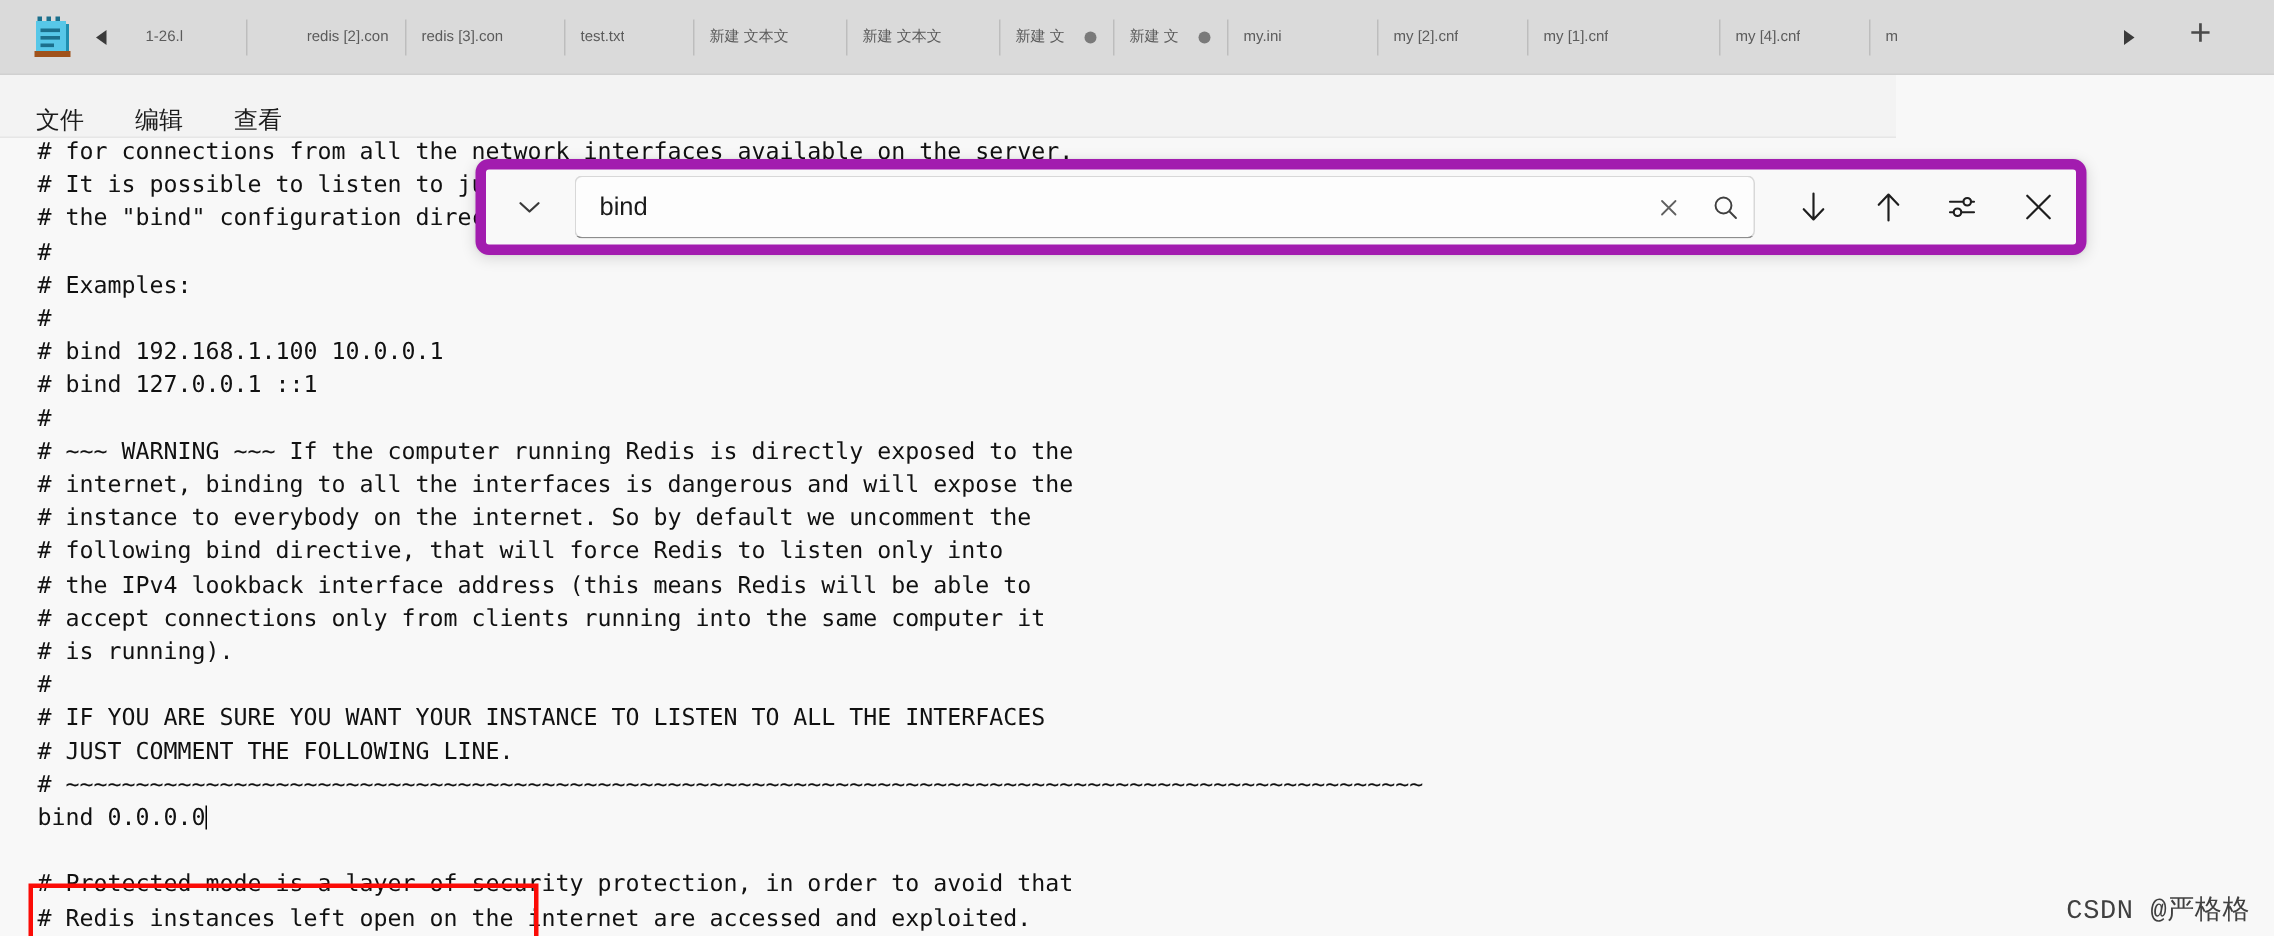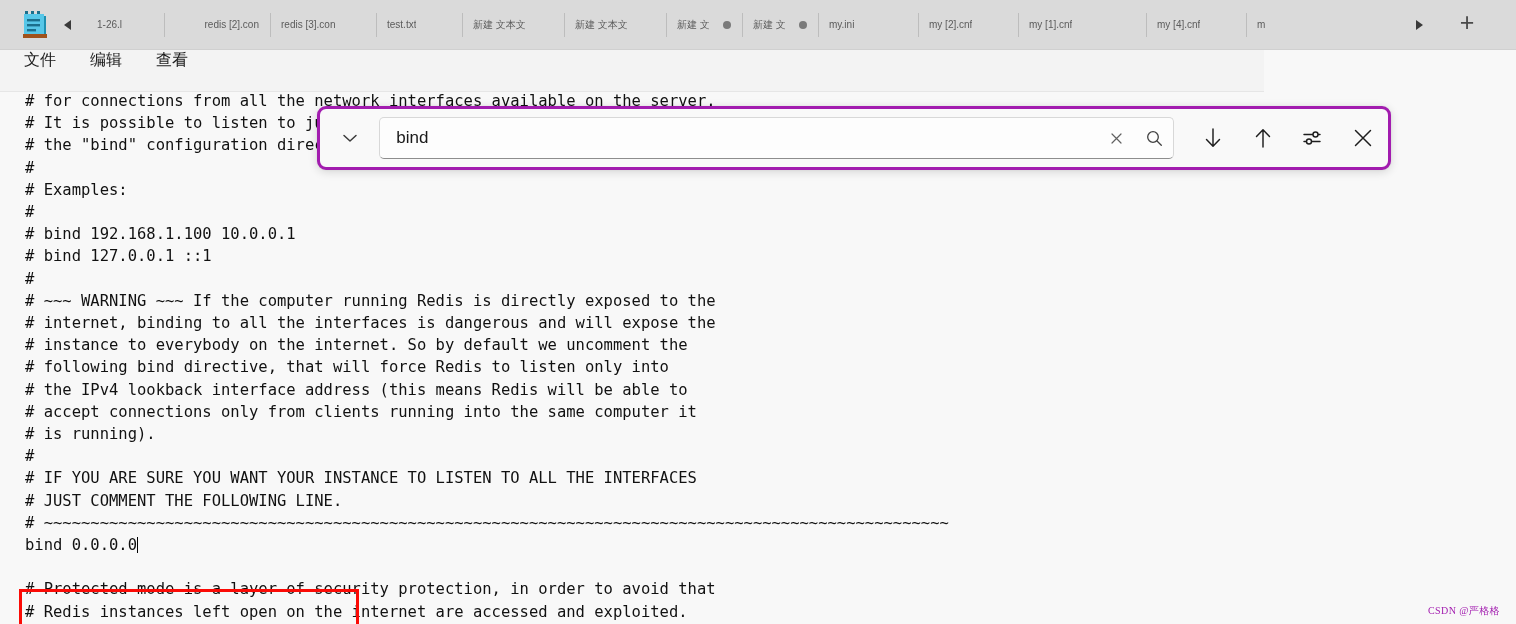--- a/index.html
+++ b/index.html
@@ -130,21 +130,21 @@
   }
 
   
   .menubar {
     position: absolute;
     top: 50px; left: 0;
     width: 1264px;
     height: 42px;
     background: #f3f3f3;
     display: flex;
-    align-items: flex-start;
+    align-items: flex-end;
     padding-left: 24px;
     border-bottom: 1px solid #e6e6e6;
   }
 
   .menu-item {
     font-size: 16px;
     color: #1c1c1c;
     margin-right: 34px;
     cursor: pointer;
     font-family: "Liberation Sans", sans-serif;
@@ -193,21 +193,21 @@
   }
 
   
   .findbar {
     position: absolute;
     left: 317px;
     top: 106px;
     width: 1074px;
     height: 64px;
     background: #f9f9f9;
-    border: 3px solid #a21caf;
+    border: 7px solid #a21caf;
     border-radius: 9px;
     box-shadow: 0 2px 10px rgba(0,0,0,0.14), 0 0 2px rgba(0,0,0,0.08);
     display: flex;
     align-items: center;
   }
 
   .find-expand {
     width: 60px;
     height: 64px;
     display: flex;
@@ -265,23 +265,23 @@
     justify-content: center;
     cursor: pointer;
     border-radius: 5px;
   }
 
   
   .watermark {
     position: absolute;
     right: 16px;
     bottom: 6px;
-    font-size: 10px;
-    color: #a21caf;
-    font-family: Liberation Serif, serif;
+    font-size: 18px;
+    color: #404040;
+    font-family: Liberation Mono, monospace;
     user-select: none;
     letter-spacing: 0.4px;
   }
 
   svg { display: block; }
 </style>
 </head>
 <body>
 
 <div id="app">

